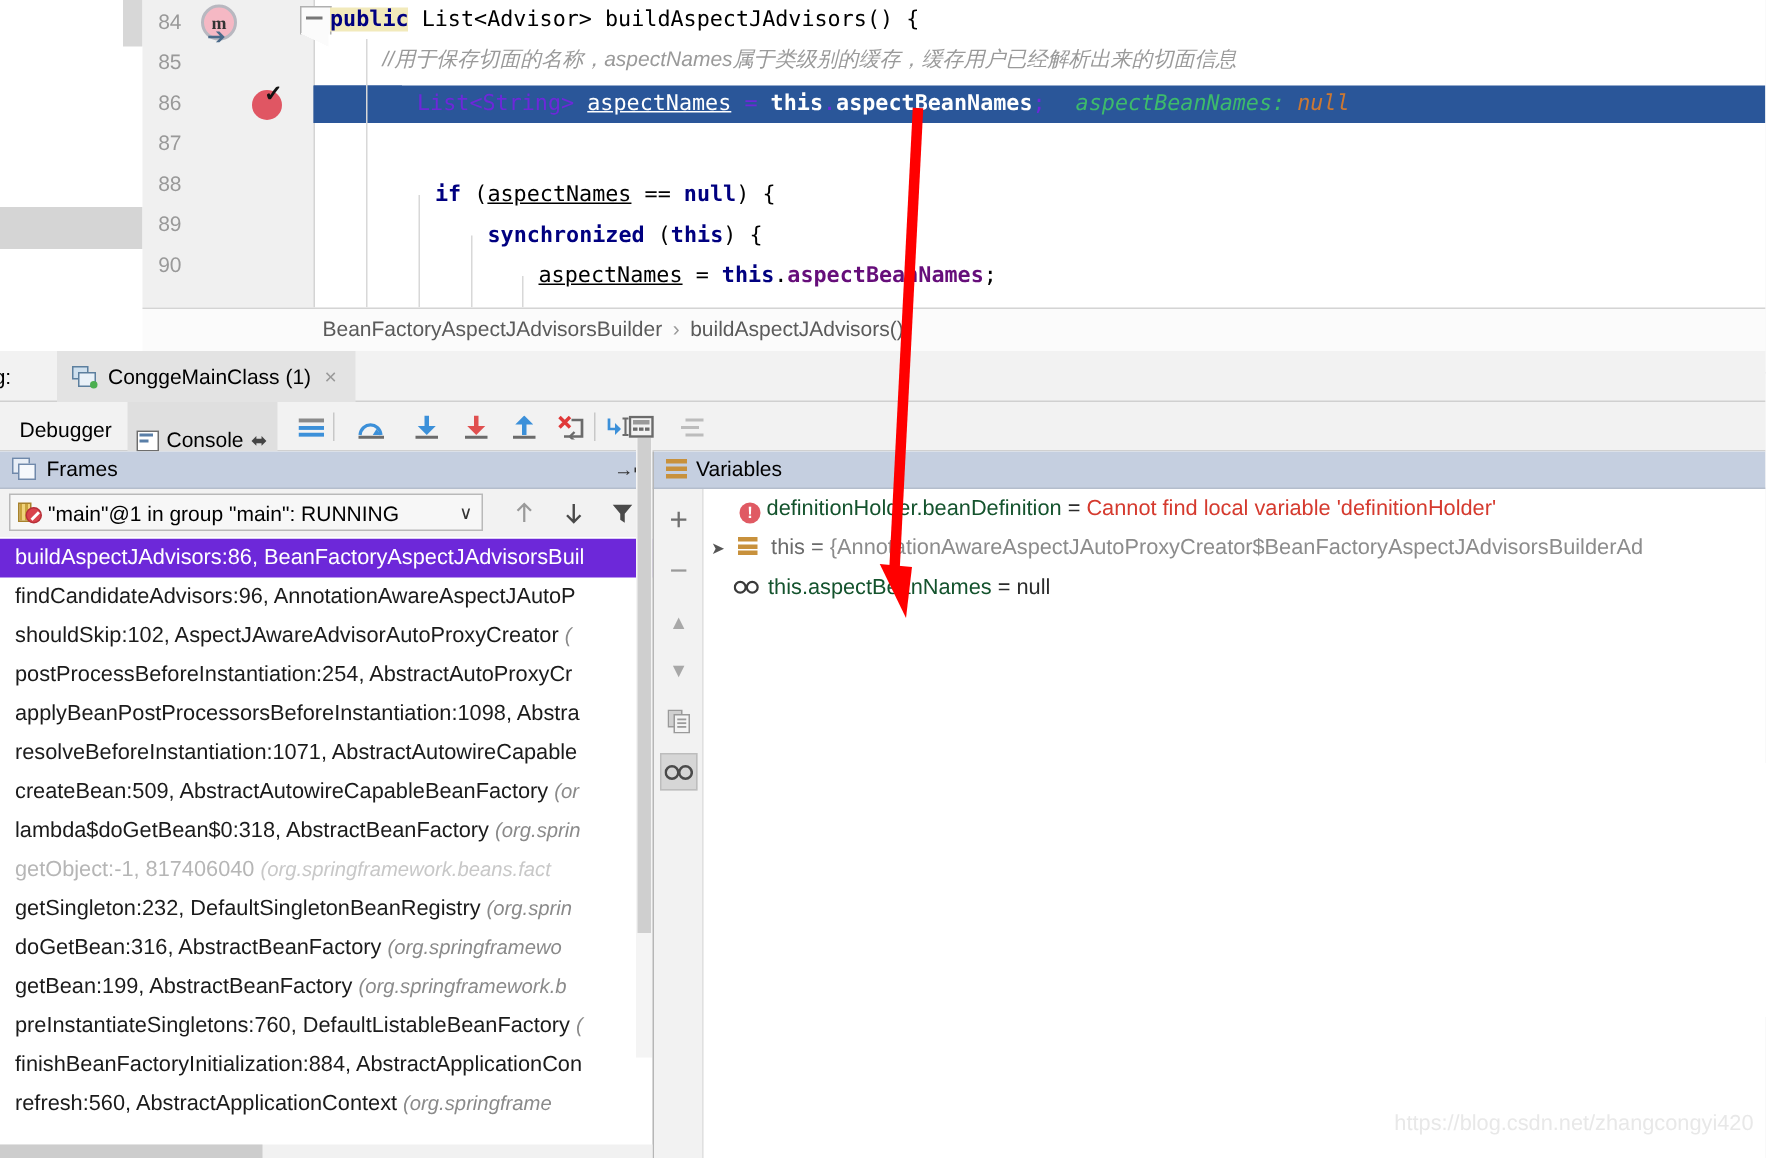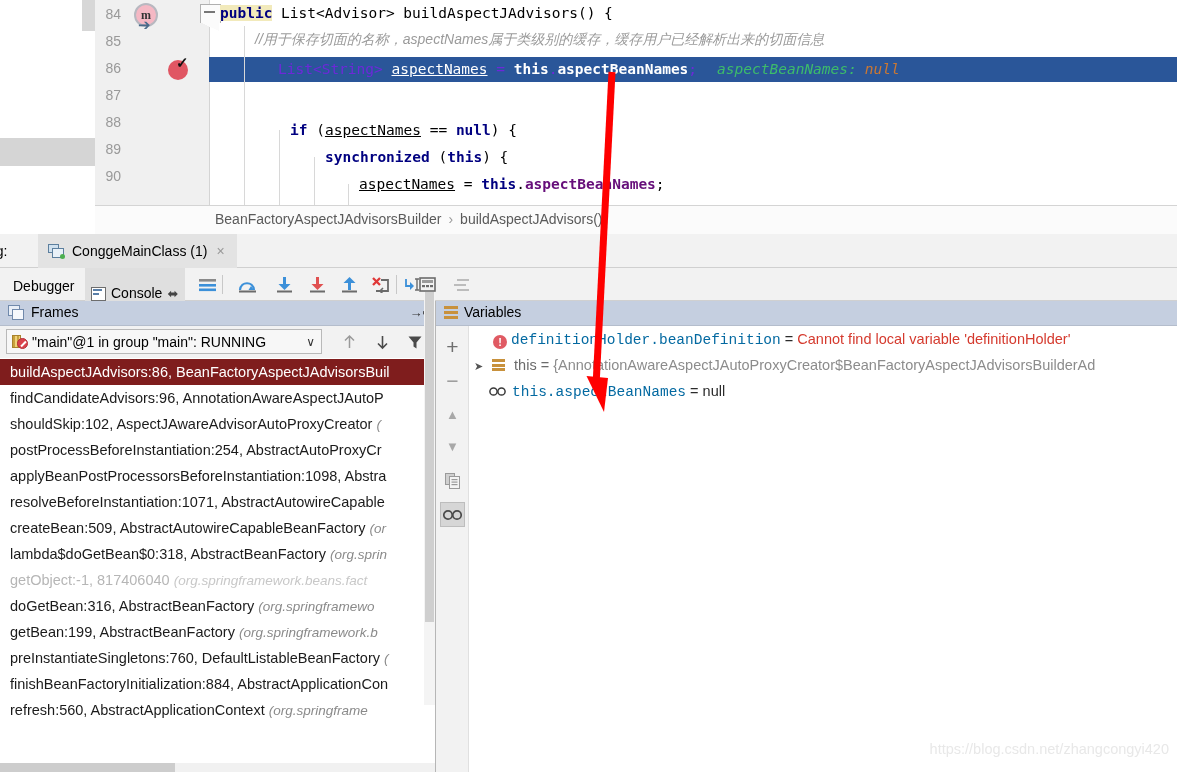--- a/index.html
+++ b/index.html
@@ -185,21 +185,21 @@
   #thread-arrow{position:absolute;right:6px;top:5px;color:#333;font-size:12px;}
   .frame-tool{position:absolute;top:5px;width:22px;height:22px;display:flex;align-items:center;justify-content:center;cursor:pointer;}
   #frames-list{
     position:absolute;left:0;top:57px;width:435px;height:414px;overflow:hidden;
     border-top:1px solid #ffffff;
   }
   .frame-item{
     height:26px;line-height:26px;white-space:nowrap;overflow:hidden;
     padding-left:10px;font-size:14.5px;color:#1b1b1b;
   }
-  .frame-item.sel{background:#7f1d1d;color:#ffffff;}
+  .frame-item.sel{background:#6d28d9;color:#ffffff;}
   .frame-item.dim{color:#b6b6b6;}
   .frame-item .pkg{color:#8a8a8a;font-style:italic;font-size:13.5px;}
   .frame-item.sel .pkg{color:#d5e6f5;}
   .frame-item.dim .pkg{color:#c8c8c8;}
   #frames-vscroll{
     position:absolute;left:424px;top:58px;width:11px;height:413px;background:#f4f4f4;
   }
   #frames-vscroll-thumb{
     position:absolute;left:425px;top:58px;width:9px;height:330px;background:#cfcfcf;
   }
@@ -234,21 +234,21 @@
     position:absolute;left:33px;top:25px;width:708px;height:446px;overflow:hidden;
   }
   .var-row{height:26px;line-height:26px;white-space:nowrap;font-size:14.5px;position:relative;padding-left:6px;}
   .expander{display:inline-block;width:14px;color:#555;font-size:11px;}
   .var-err-icon{display:inline-block;width:14px;height:14px;border-radius:50%;background:#e05a63;
     color:#fff;font-size:11px;font-weight:bold;text-align:center;line-height:14px;
     vertical-align:-2px;font-family:"Liberation Sans",sans-serif;}
   .var-obj-icon{display:inline-block;width:13px;height:12px;vertical-align:-1px;position:relative;}
   .var-obj-icon i{position:absolute;left:0;width:13px;height:3px;background:#c8913c;display:block;}
   .var-glasses{display:inline-block;color:#444;font-size:14px;letter-spacing:-1px;}
-  .var-name-red{color:#0369a1;font-family:Liberation Mono, monospace;}
+  .var-name-red{color:#14532d;}
   .var-name-gray{color:#6b6b6b;}
   .var-val-red{color:#d53a2e;}
   .var-val-gray{color:#8c8c8c;}
   .var-eq{color:#2b2b2b;}
   
   #red-arrow{position:absolute;left:0;top:0;width:1177px;height:772px;pointer-events:none;}
   
   #watermark{
     position:absolute;right:8px;bottom:15px;color:#e8e8e8;font-size:14.5px;
     font-family:"Liberation Sans",sans-serif;
@@ -445,20 +445,21 @@
     <div id="frames-list">
       <div class="frame-item sel"><span>buildAspectJAdvisors:86, BeanFactoryAspectJAdvisorsBuil</span><span class="pkg"></span></div>
       <div class="frame-item"><span>findCandidateAdvisors:96, AnnotationAwareAspectJAutoP</span><span class="pkg"></span></div>
       <div class="frame-item"><span>shouldSkip:102, AspectJAwareAdvisorAutoProxyCreator </span><span class="pkg">(</span></div>
       <div class="frame-item"><span>postProcessBeforeInstantiation:254, AbstractAutoProxyCr</span><span class="pkg"></span></div>
       <div class="frame-item"><span>applyBeanPostProcessorsBeforeInstantiation:1098, Abstra</span><span class="pkg"></span></div>
       <div class="frame-item"><span>resolveBeforeInstantiation:1071, AbstractAutowireCapable</span><span class="pkg"></span></div>
       <div class="frame-item"><span>createBean:509, AbstractAutowireCapableBeanFactory </span><span class="pkg">(or</span></div>
       <div class="frame-item"><span>lambda$doGetBean$0:318, AbstractBeanFactory </span><span class="pkg">(org.sprin</span></div>
       <div class="frame-item dim"><span>getObject:-1, 817406040 </span><span class="pkg">(org.springframework.beans.fact</span></div>
+      <div class="frame-item"><span>getSingleton:232, DefaultSingletonBeanRegistry </span><span class="pkg">(org.sprin</span></div>
       <div class="frame-item"><span>doGetBean:316, AbstractBeanFactory </span><span class="pkg">(org.springframewo</span></div>
       <div class="frame-item"><span>getBean:199, AbstractBeanFactory </span><span class="pkg">(org.springframework.b</span></div>
       <div class="frame-item"><span>preInstantiateSingletons:760, DefaultListableBeanFactory </span><span class="pkg">(</span></div>
       <div class="frame-item"><span>finishBeanFactoryInitialization:884, AbstractApplicationCon</span><span class="pkg"></span></div>
       <div class="frame-item"><span>refresh:560, AbstractApplicationContext </span><span class="pkg">(org.springframe</span></div>
     </div>
   </div>
 
   <div id="frames-vscroll"></div>
   <div id="frames-vscroll-thumb"></div>

